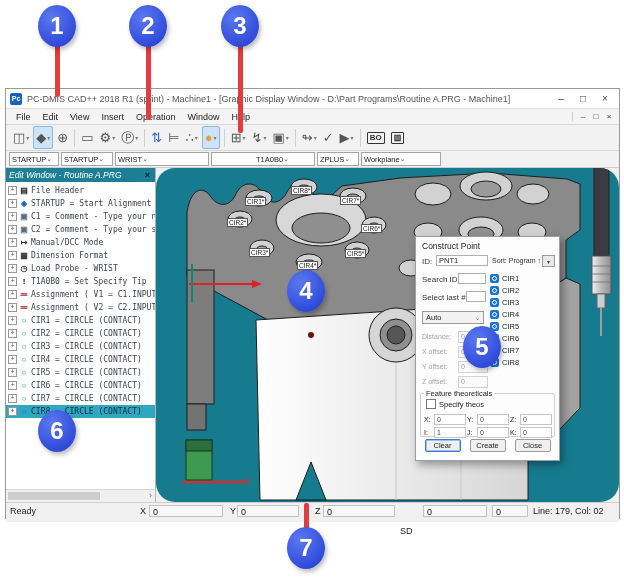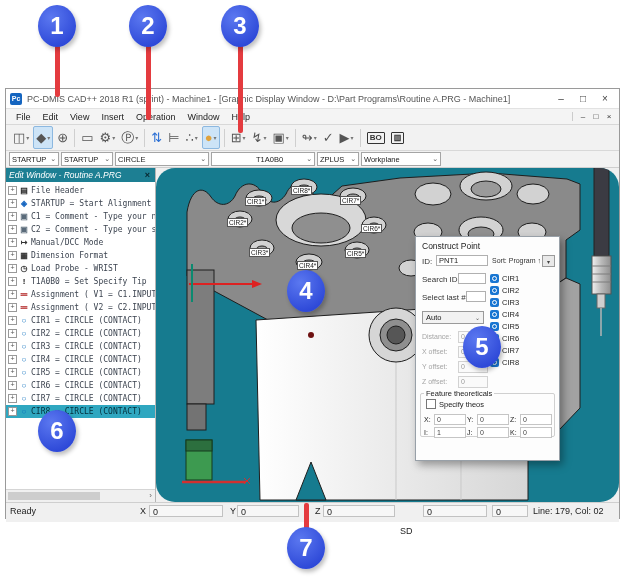--- a/index.html
+++ b/index.html
@@ -18,21 +18,21 @@
   .mdi{margin-left:auto;display:flex;gap:1px;border-left:1px solid #ccc;padding-left:4px;}
   .mdi span{font-size:8px;color:#333;width:12px;text-align:center;}
   .toolbar{height:25px;background:#f2f2f2;border-bottom:1px solid #d8d8d8;display:flex;align-items:center;padding:0 4px;overflow:hidden;}
   .tb-btn{display:flex;align-items:center;height:21px;padding:0 2px;margin:0 1px;border-radius:2px;}
   .tb-btn.hl{background:#cde4f7;border:1px solid #8cb8e0;}
   .tb-glyph{font-size:13px;color:#555;line-height:1;}
   .tb-glyph.boxed{font-size:8px;font-weight:bold;border:1.5px solid #333;color:#333;padding:1px 2px;border-radius:1px;}
   .tb-dd{font-size:6px;color:#777;margin-left:1px;}
   .tb-sep{width:1px;height:18px;background:#cfcfcf;margin:0 3px;}
   .combobar{height:16px;background:#f2f2f2;border-bottom:1px solid #cfcfcf;display:flex;align-items:center;padding:0 0 0 3px;gap:2px;}
-  .combo{height:12px;background:#fff;border:1px solid #a5a5a5;display:flex;align-items:center;justify-content:space-between;padding:0 2px;}
+  .combo{height:12px;background:#fff;border:1px solid #a5a5a5;display:flex;align-items:center;justify-content:flex-start;padding:0 2px;}
   .combo-val{font-size:7.5px;color:#222;white-space:nowrap;overflow:hidden;}
   .combo-arrow{font-size:7px;color:#555;}
 
   
   .content{position:relative;height:334px;display:flex;}
   .editpanel{position:relative;width:149px;flex:0 0 auto;background:#fff;border-right:1px solid #b5b5b5;}
   .ep-title{height:14px;background:#1d7f93;color:#fff;font-size:8.5px;display:flex;align-items:center;padding:0 3px;}
   .ep-title .t{flex:1;white-space:nowrap;overflow:hidden;font-style:italic;}
   .ep-close{color:#06252d;font-size:9px;font-weight:bold;padding:0 2px;}
   .tree{position:absolute;top:16px;left:0;right:0;bottom:12px;overflow:hidden;}
@@ -206,21 +206,21 @@
     <div class="combobar" id="combos">
         <span class="combo" style="width: 44px;">
           <span class="combo-val">STARTUP</span>
           <span class="combo-arrow">⌄</span>
         </span>
         <span class="combo" style="width: 46px;">
           <span class="combo-val">STARTUP</span>
           <span class="combo-arrow">⌄</span>
         </span>
         <span class="combo" style="width: 88px;">
-          <span class="combo-val">CIRCLE</span>
+          <span class="combo-val">WRIST</span>
           <span class="combo-arrow">⌄</span>
         </span>
         <span class="combo" style="width: 56px; padding-left: 44px;">
           <span class="combo-val">T1A0B0</span>
           <span class="combo-arrow">⌄</span>
         </span>
         <span class="combo" style="width: 36px;">
           <span class="combo-val">ZPLUS</span>
           <span class="combo-arrow">⌄</span>
         </span>
@@ -516,20 +516,25 @@
               </span>
               <span class="theo-cell">
                 <span class="theo-lbl">J:</span>
                 <span class="theo-val">0</span>
               </span>
               <span class="theo-cell">
                 <span class="theo-lbl">K:</span>
                 <span class="theo-val">0</span>
               </span>
             </div>
+          <div class="dlg-btns" id="dlgbtns">
+              <button class="dlg-btn default">Clear</button>
+              <button class="dlg-btn">Create</button>
+              <button class="dlg-btn">Close</button>
+            </div>
         </div>
       </div>
     </div>
 
     <div class="statusbar">
       <span class="st-ready">Ready</span>
       <span class="st-xl">X</span>
       <span class="st-box st-x">0</span>
       <span class="st-yl">Y</span>
       <span class="st-box st-y">0</span>

